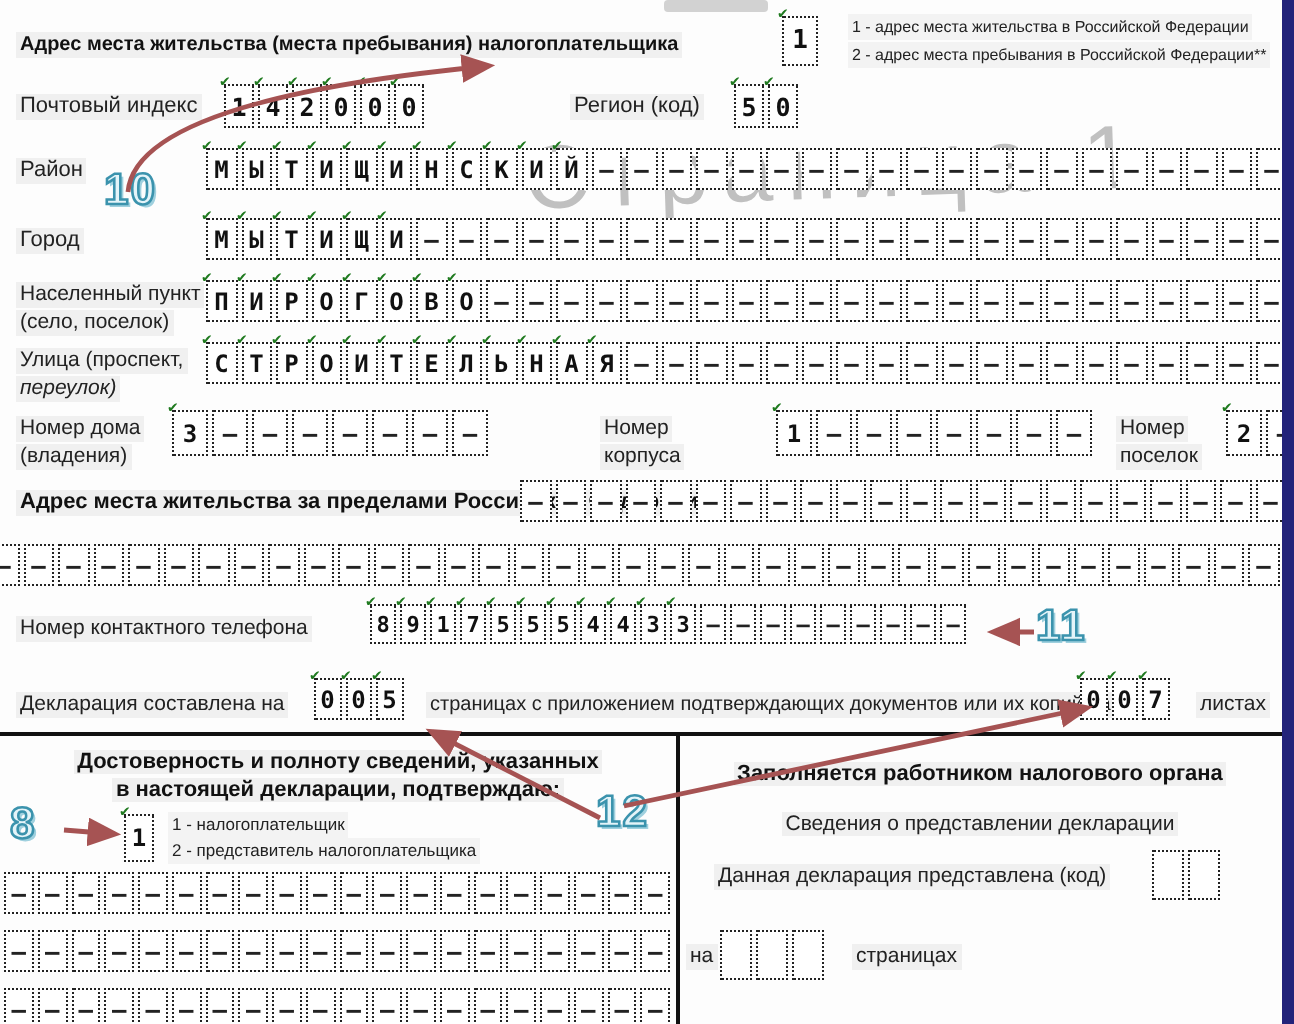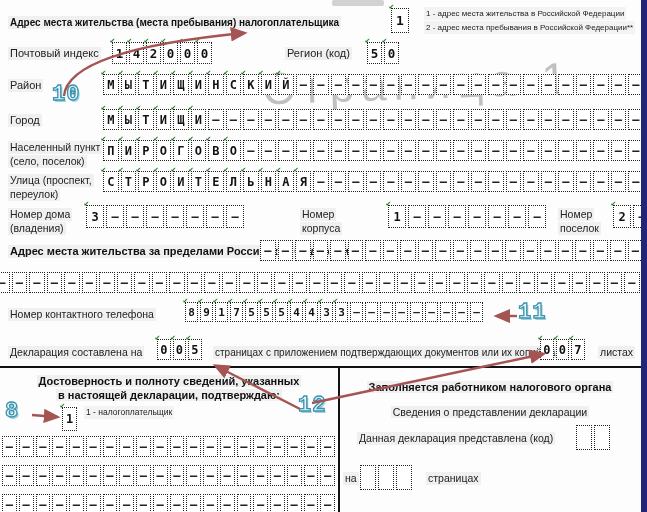--- a/index.html
+++ b/index.html
@@ -21,21 +21,21 @@
   .p155 .cell{width:13.5px;height:21px;}
   .p17 .cell{width:15px;height:22px;font-size:12.5px;}
   .p167 .cell{width:14.75px;height:21px;}
   .bigbox .cell{width:18px;height:25px;font-size:13px;}
   .smbox .cell{width:15px;height:24px;}
   .codebox .cell{width:16px;height:25px;}
   .hline{background:#111;height:2px;}
   .vline{background:#111;width:2px;}
   .navy{background:#23237a;}
   .center{text-align:center;}
-  .callout{font-size:22px;font-weight:bold;font-family:Liberation Mono, monospace;
+  .callout{font-size:22px;font-weight:bold;font-family:Liberation Sans, sans-serif;
            color:#e4f4f9;-webkit-text-stroke:1.3px #3b93ad;text-shadow:1.5px 1.5px 0 #9fd0de;letter-spacing:1px;}
   .watermark{font-size:45px;color:#8f8f8f;opacity:0.55;letter-spacing:7px;white-space:nowrap;
              transform:rotate(-2deg);font-family:"Liberation Sans",sans-serif;}
   .smudge{background:#a8a8a8;opacity:0.5;border-radius:2px;}
   svg.arrows{position:absolute;left:0;top:0;pointer-events:none;}
 </style>
 </head>
 <body>
 
 <div id="page">
@@ -165,21 +165,21 @@
       <div class="cell dash">–</div>
       <div class="cell dash">–</div>
       <div class="cell dash">–</div>
       <div class="cell dash">–</div>
       <div class="cell dash">–</div>
       <div class="cell dash">–</div>
       <div class="cell dash">–</div>
     </div>
 
   <div class="abs lbl sm" style="left:8px;top:174px;">Улица (проспект,</div>
-  <div class="abs lbl sm" style="left:8px;top:188px;">переулок)</div>
+  <div class="abs lbl sm" style="left:8px;top:188px;font-style:italic;">переулок)</div>
   <div class="abs cellrow" style="left:103px;top:171px;">
       <div class="cell filled">С</div>
       <div class="cell filled">Т</div>
       <div class="cell filled">Р</div>
       <div class="cell filled">О</div>
       <div class="cell filled">И</div>
       <div class="cell filled">Т</div>
       <div class="cell filled">Е</div>
       <div class="cell filled">Л</div>
       <div class="cell filled">Ь</div>
@@ -351,20 +351,21 @@
   <div class="abs center" style="left:0;top:371px;width:338px;">
     <span class="lbl b">Достоверность и полноту сведений, указанных</span>
   </div>
   <div class="abs center" style="left:0;top:385px;width:338px;">
     <span class="lbl b">в настоящей декларации, подтверждаю:</span>
   </div>
   <div class="abs cellrow smbox" style="left:62px;top:407px;">
       <div class="cell filled">1</div>
     </div>
   <div class="abs lbl xs" style="left:84px;top:406px;font-size:8.5px;">1 - налогоплательщик</div>
+  <div class="abs lbl xs" style="left:84px;top:419px;font-size:8.5px;">2 - представитель налогоплательщика</div>
   <div class="abs cellrow p167" style="left:2px;top:436px;">
       <div class="cell dash">–</div>
       <div class="cell dash">–</div>
       <div class="cell dash">–</div>
       <div class="cell dash">–</div>
       <div class="cell dash">–</div>
       <div class="cell dash">–</div>
       <div class="cell dash">–</div>
       <div class="cell dash">–</div>
       <div class="cell dash">–</div>

